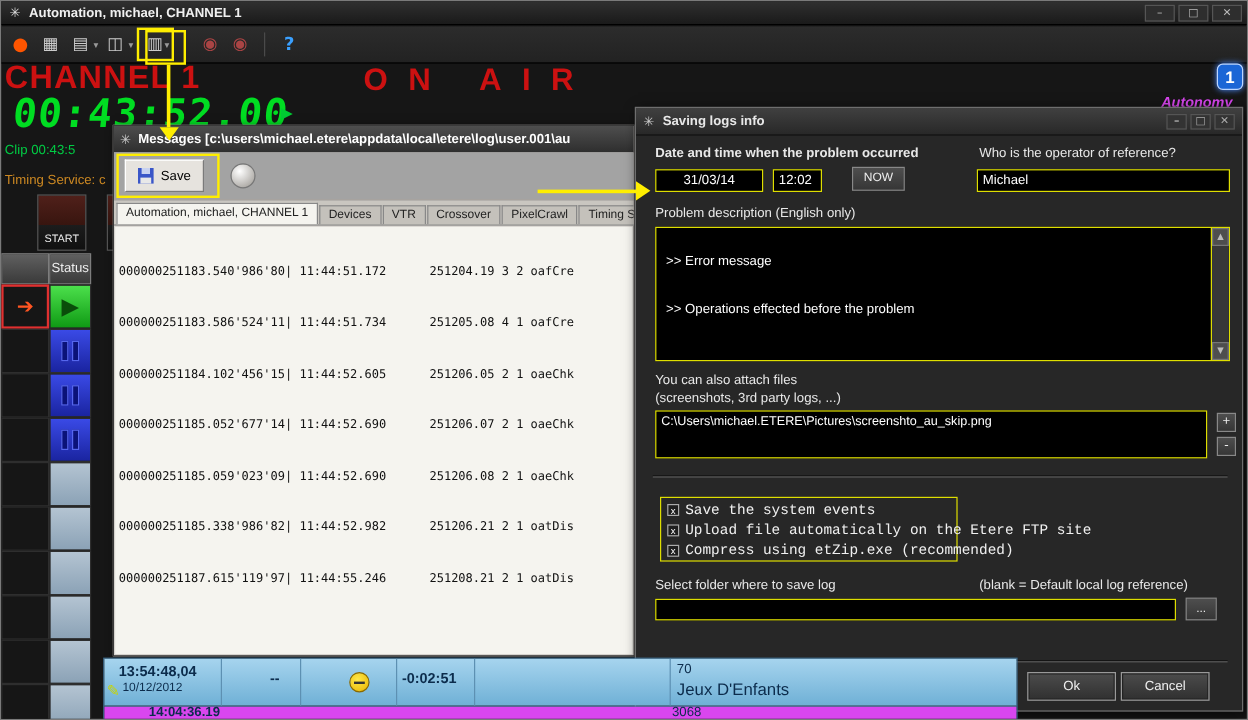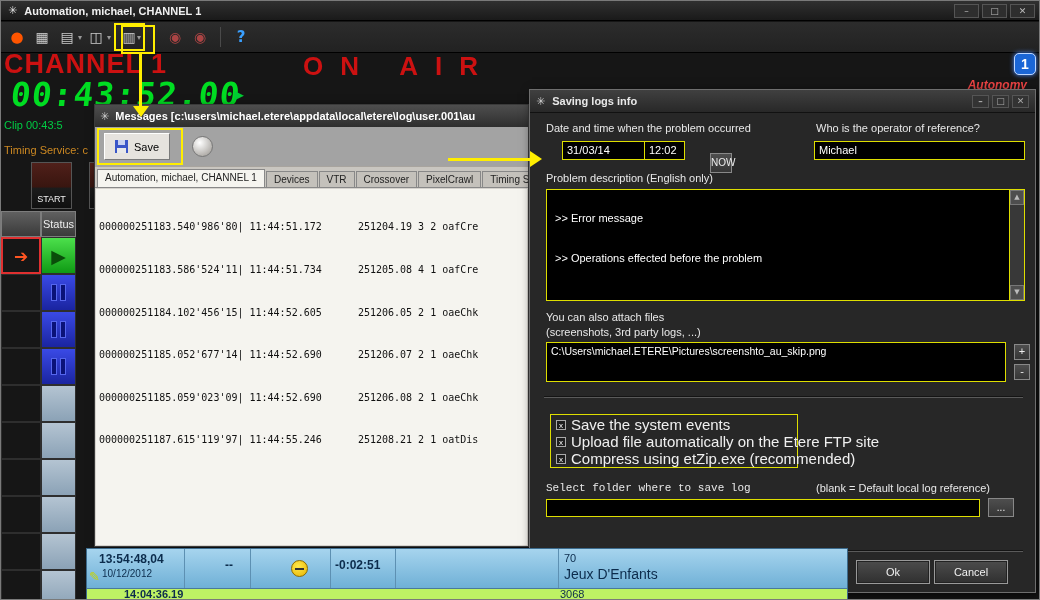--- a/index.html
+++ b/index.html
@@ -18,21 +18,21 @@
 .tbi.logo{color:#ff5500;font-size:15px;}
 .tbi.cam{color:#aa4444;}
 .tbi.help{color:#3aa0ff;font-weight:bold;font-size:15px;}
 .dd{color:#999;font-size:8px;margin-left:-3px;font-family:"DejaVu Sans",sans-serif;}
 .tsep{width:1px;height:20px;background:#4a4a4a;margin:0 6px;}
 .hlwrap{display:flex;align-items:center;border:2px solid #ffee00;padding:1px 2px;}
 
 
 .channel-name{position:absolute;left:3px;top:48px;font-size:27px;font-weight:bold;color:#cc1111;letter-spacing:1px;z-index:1;}
 .onair{position:absolute;left:302px;top:50px;font-size:26px;font-weight:bold;color:#cc1111;letter-spacing:17px;z-index:1;}
-.autonomy{position:absolute;right:12px;top:77px;font-size:12px;font-weight:bold;font-style:italic;color:#ef4444;z-index:1;}
+.autonomy{position:absolute;right:12px;top:77px;font-size:12px;font-weight:bold;font-style:italic;color:#d946ef;z-index:1;}
 .badge{position:absolute;left:1013px;top:52px;width:22px;height:22px;background:#1b66d6;border:1px solid #bcd6ff;border-radius:5px;color:#fff;font-weight:bold;font-size:14px;text-align:center;line-height:20px;z-index:44;box-shadow:0 0 5px #4c8cff;}
 .clock{position:absolute;left:10px;top:74px;font-family:"DejaVu Sans Mono",monospace;font-size:33px;font-weight:bold;color:#00dd22;transform:skewX(-6deg);letter-spacing:1px;z-index:1;}
 .playmark{position:absolute;left:233px;top:86px;color:#00cc33;font-size:13px;font-family:"DejaVu Sans",sans-serif;z-index:1;}
 .clip{position:absolute;left:3px;top:118px;font-size:11px;color:#00cc44;z-index:1;}
 .timing{position:absolute;left:3px;top:143px;font-size:11px;color:#cc8822;z-index:1;}
 
 
 .transport{position:absolute;left:3px;top:161px;display:flex;gap:17px;z-index:1;padding-left:27px;}
 .tbtn{width:41px;height:47px;background:linear-gradient(#50201a 0%,#38150f 54%,#1c1c1c 55%,#101010 100%);border:1px solid #555;color:#eee;font-size:9px;display:flex;align-items:flex-end;justify-content:center;padding-bottom:4px;}
 
@@ -78,27 +78,27 @@
 .descbox{position:absolute;left:16px;top:99px;width:479px;height:112px;background:#000;border:1px solid #dede00;}
 .descline{position:absolute;left:8px;color:#fff;white-space:nowrap;}
 .vsb{position:absolute;right:0;top:0;width:15px;height:100%;background:#383838;border-left:1px solid #dede00;}
 .sb{position:absolute;left:0;width:14px;height:15px;background:#4e4e4e;border:1px solid #777;color:#bbb;font-size:7px;text-align:center;line-height:13px;font-family:"DejaVu Sans",sans-serif;}
 .filebox{position:absolute;left:16px;top:252px;width:460px;height:40px;background:#000;border:1px solid #dede00;color:#fff;font-size:10.5px;padding:2px 4px;white-space:nowrap;overflow:hidden;}
 .smbtn{position:absolute;left:484px;width:16px;height:16px;background:linear-gradient(#4e4e4e,#363636);border:1px solid #888;color:#eee;font-size:11px;line-height:13px;text-align:center;}
 .sep{position:absolute;left:14px;width:479px;height:2px;border-top:1px solid #141414;border-bottom:1px solid #5a5a5a;}
 .grpbox{position:absolute;left:20px;top:324px;width:248px;height:54px;border:1px solid #dede00;}
 .cbrow{position:absolute;left:5px;display:flex;align-items:center;gap:5px;height:15px;}
 .cbox{width:10px;height:10px;background:#1e1e1e;border:1px solid #aaa;color:#fff;font-size:8px;line-height:9px;text-align:center;flex:none;}
-.cblabel{font-size:15px;color:#f0f0f0;white-space:nowrap;}
+.cblabel{font-size:12px;color:#f0f0f0;white-space:nowrap;font-family:Liberation Mono, monospace;}
 .dlgbtn{position:absolute;height:24px;width:74px;background:linear-gradient(#4c4c4c,#303030);border:1px solid #999;box-shadow:inset 0 0 0 1px #222;color:#f0f0f0;font-size:11px;text-align:center;line-height:22px;}
 
 
 .strip{position:absolute;left:85px;top:547px;width:762px;height:53px;z-index:30;border:1px solid #3d6c8e;}
 .srow1{position:relative;height:40px;background:linear-gradient(#a6d4ee,#6fb0d6);border-bottom:1px solid #4a7a9a;}
-.srow2{position:relative;height:11px;background:#bef264;}
+.srow2{position:relative;height:11px;background:#d946ef;}
 .vline{position:absolute;top:0;bottom:0;width:1px;background:#5d90b2;}
 .scell{position:absolute;white-space:nowrap;color:#0c2c4c;}
 .s-time{left:12px;top:3px;font-size:12px;font-weight:bold;}
 .s-date{left:15px;top:19px;font-size:10px;}
 .s-dash{left:120px;top:9px;width:44px;text-align:center;font-size:12px;font-weight:bold;}
 .s-circle{position:absolute;left:204px;top:11px;width:17px;height:17px;border-radius:50%;background:radial-gradient(circle at 40% 35%,#ffe84a,#e8b400);border:1px solid #8a6a00;}
 .s-circle::after{content:"";position:absolute;left:3px;top:7px;width:9px;height:2px;background:#333;}
 .s-offset{left:248px;top:9px;font-size:12px;font-weight:bold;}
 .s-num{left:477px;top:3px;font-size:11px;}
 .s-title{left:477px;top:17px;font-size:14px;}
@@ -241,20 +241,21 @@
       <span class="tab">Crossover</span>
       <span class="tab">PixelCrawl</span>
       <span class="tab">Timing Se</span>
     </div>
     <div class="mw-log">
       <div>000000251183.540'986'80| 11:44:51.172      251204.19 3 2 oafCre</div>
       <div>000000251183.586'524'11| 11:44:51.734      251205.08 4 1 oafCre</div>
       <div>000000251184.102'456'15| 11:44:52.605      251206.05 2 1 oaeChk</div>
       <div>000000251185.052'677'14| 11:44:52.690      251206.07 2 1 oaeChk</div>
       <div>000000251185.059'023'09| 11:44:52.690      251206.08 2 1 oaeChk</div>
+      <div>000000251185.338'986'82| 11:44:52.982      251206.21 2 1 oatDis</div>
       <div>000000251187.615'119'97| 11:44:55.246      251208.21 2 1 oatDis</div>
       
       
       
       
       
       
       
       
       
@@ -273,26 +274,26 @@
     <div class="dlg-title">
       <span class="mw-icon">✳</span>
       <span>Saving logs info</span>
       <span class="dlg-btns">
         <span class="dbtn">–</span>
         <span class="dbtn">□</span>
         <span class="dbtn">✕</span>
       </span>
     </div>
 
-    <div class="dl" style="left:16px;top:32px;">Date and time when the problem occurred</div>
+    <div class="dl" style="left:16px;top:32px;font-weight:bold;">Date and time when the problem occurred</div>
     <div class="dl" style="left:286px;top:32px;">Who is the operator of reference?</div>
 
-    <div class="field" style="left:32px;top:51px;width:90px;">31/03/14</div>
+    <div class="field" style="left:16px;top:51px;width:90px;text-align:center;">31/03/14</div>
     <div class="field" style="left:114px;top:51px;width:41px;">12:02</div>
-    <div class="dgbtn" style="left:180px;top:63px;width:22px;height:20px;line-height:18px;">NOW</div>
+    <div class="dgbtn" style="left:180px;top:49px;width:44px;height:20px;line-height:18px;">NOW</div>
     <div class="field" style="left:284px;top:51px;width:211px;">Michael</div>
 
     <div class="dl" style="left:16px;top:82px;">Problem description (English only)</div>
     <div class="descbox">
       <div class="descline" style="top:22px;">&gt;&gt; Error message</div>
       <div class="descline" style="top:62px;">&gt;&gt; Operations effected before the problem</div>
       <div class="vsb">
         <span class="sb" style="top:0;">▲</span>
         <span class="sb" style="bottom:0;">▼</span>
       </div>
@@ -314,21 +315,21 @@
       <div class="cbrow" style="top:19px;">
         <span class="cbox">x</span>
         <span class="cblabel">Upload file automatically on the Etere FTP site</span>
       </div>
       <div class="cbrow" style="top:36px;">
         <span class="cbox">x</span>
         <span class="cblabel">Compress using etZip.exe (recommended)</span>
       </div>
     </div>
 
-    <div class="dl" style="left:16px;top:392px;font-family:Liberation Mono, monospace;">Select folder where to save log</div>
+    <div class="dl" style="left:16px;top:392px;">Select folder where to save log</div>
     <div class="dl" style="left:286px;top:392px;">(blank = Default local log reference)</div>
     <div class="field" style="left:16px;top:409px;width:434px;height:18px;"></div>
     <div class="dgbtn" style="left:458px;top:408px;width:26px;height:19px;line-height:17px;">...</div>
 
     <div class="sep" style="top:460px;"></div>
     <div class="dlgbtn" style="left:326px;top:470px;">Ok</div>
     <div class="dlgbtn" style="left:404px;top:470px;">Cancel</div>
   </div>
 
   <div class="strip">

